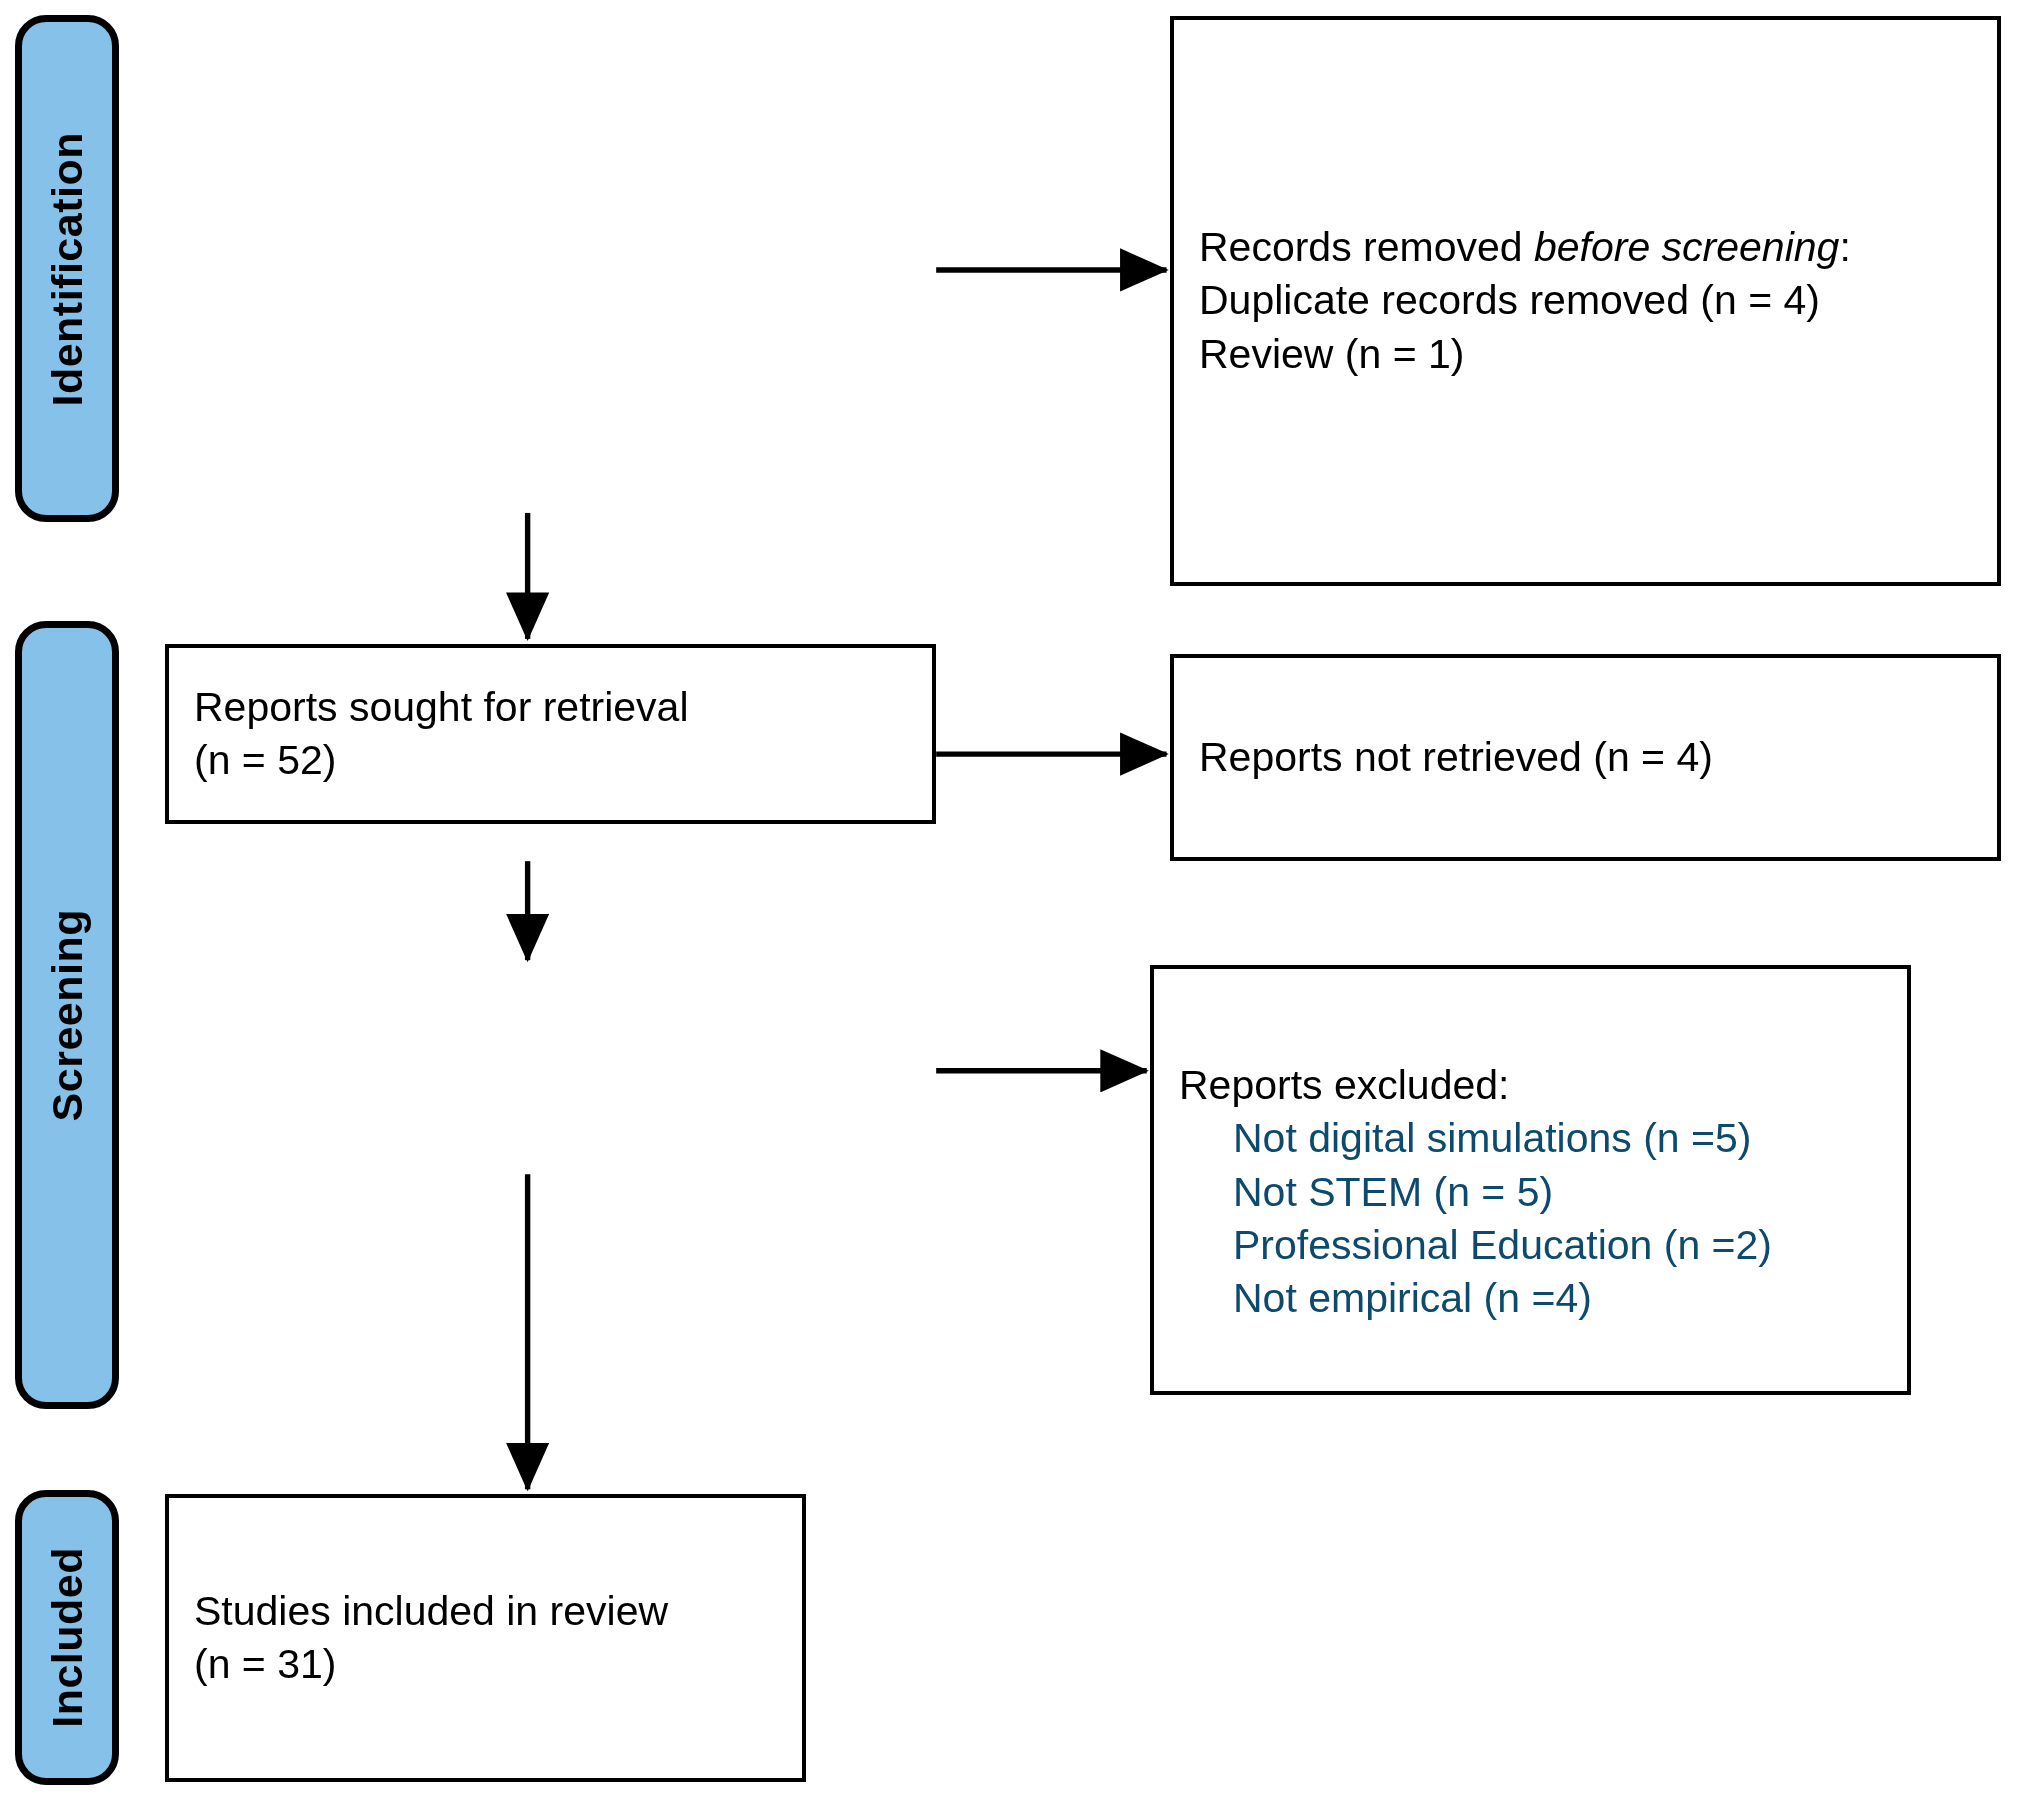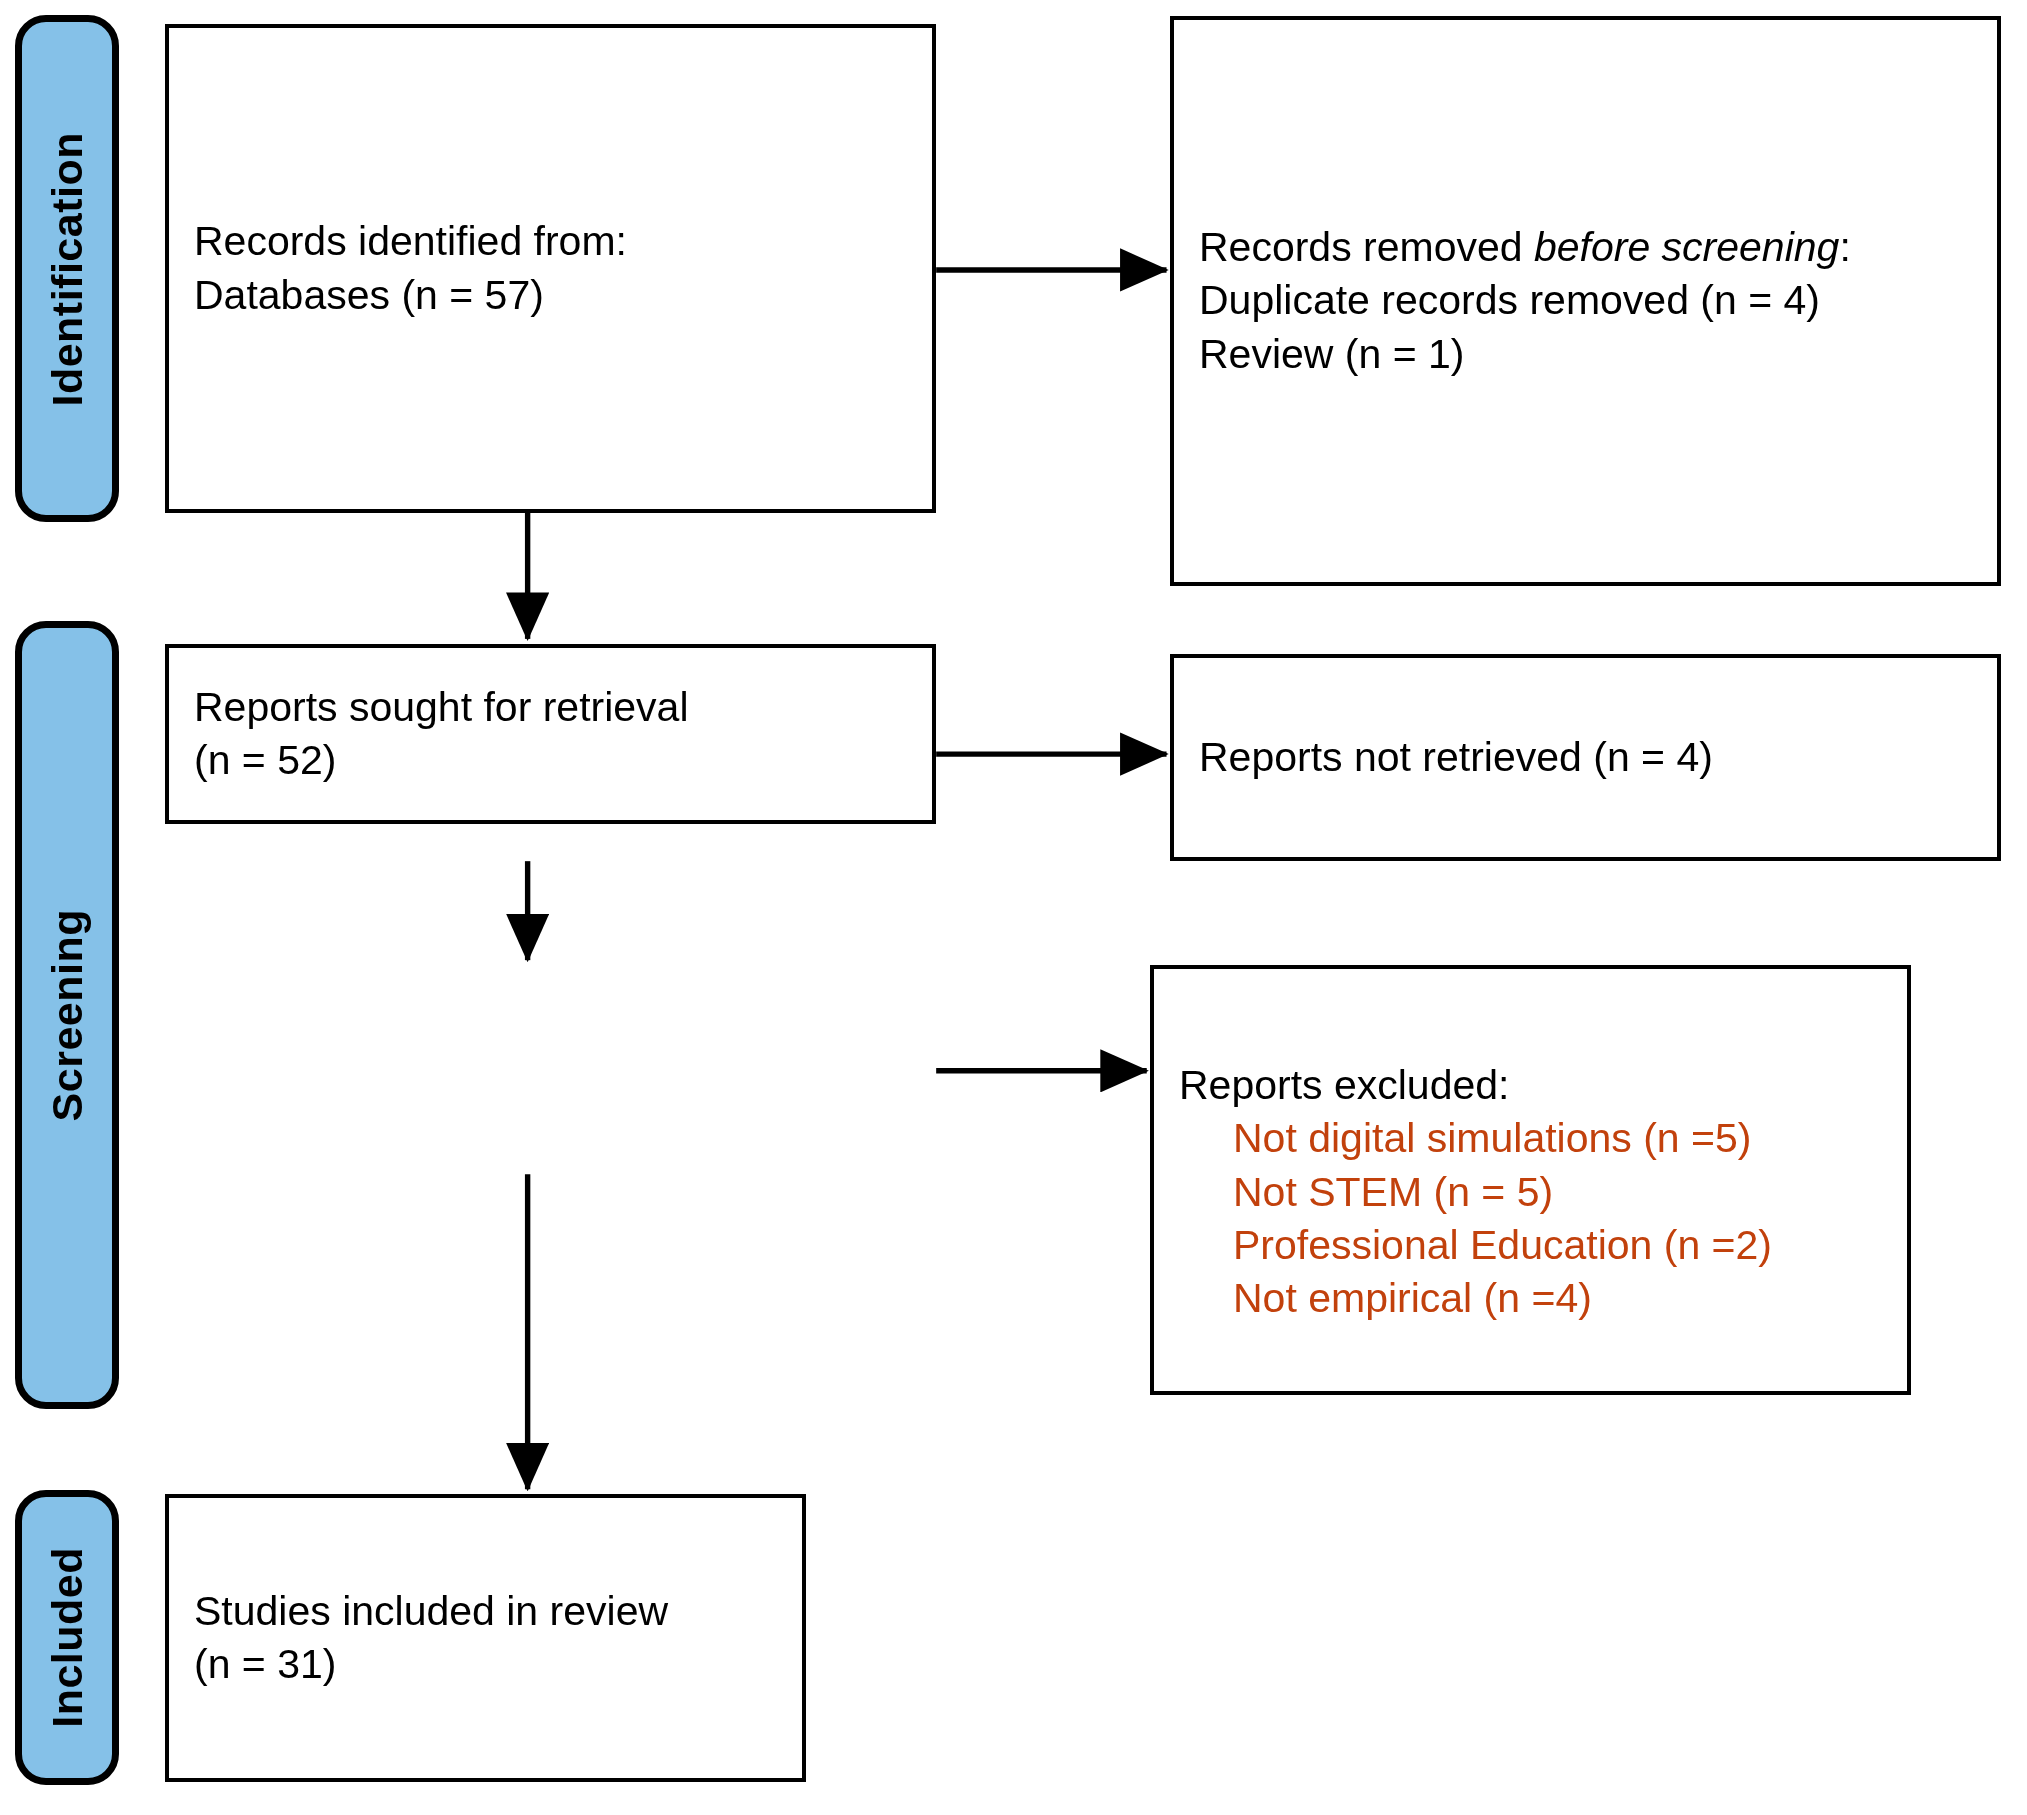--- a/index.html
+++ b/index.html
@@ -64,21 +64,21 @@
     padding: 0 25px;
   }
   .excl-list {
     list-style: none;
     margin: 0;
     padding: 0 25px 0 79px;
   }
   .excl-list li {
     font-size: 41px;
     line-height: 1.30;
-    color: #c2410c;
+    color: #0c4a6e;
     white-space: nowrap;
   }
 
   
   .connector {
     position: absolute;
     pointer-events: none;
   }
   .connector svg { display: block; overflow: visible; }
 </style>
@@ -92,23 +92,20 @@
   </div>
 
   <div class="stage-bar" style="left:15.3px; top:621px; width:104px; height:788px;">
     <span class="stage-label">Screening</span>
   </div>
 
   <div class="stage-bar" style="left:15.3px; top:1490px; width:104px; height:295px;">
     <span class="stage-label">Included</span>
   </div>
 
-  <div class="flow-box" style="left:165px; top:24px; width:771px; height:489px;">
-    <div class="box-text"><span>Records identified from:</span><br><span>Databases (n = 57)</span></div>
-  </div>
 
   <div class="flow-box" style="left:1170px; top:16px; width:831px; height:570px;">
     <div class="box-text"><span>Records removed </span><span class="ital">before screening</span><span>:</span><br><span>Duplicate records removed (n = 4)</span><br><span>Review (n = 1)</span></div>
   </div>
 
   <div class="flow-box" style="left:165px; top:644px; width:771px; height:180px;">
     <div class="box-text"><span>Reports sought for retrieval</span><br><span>(n = 52)</span></div>
   </div>
 
   <div class="flow-box" style="left:1170px; top:654px; width:831px; height:207px;">

